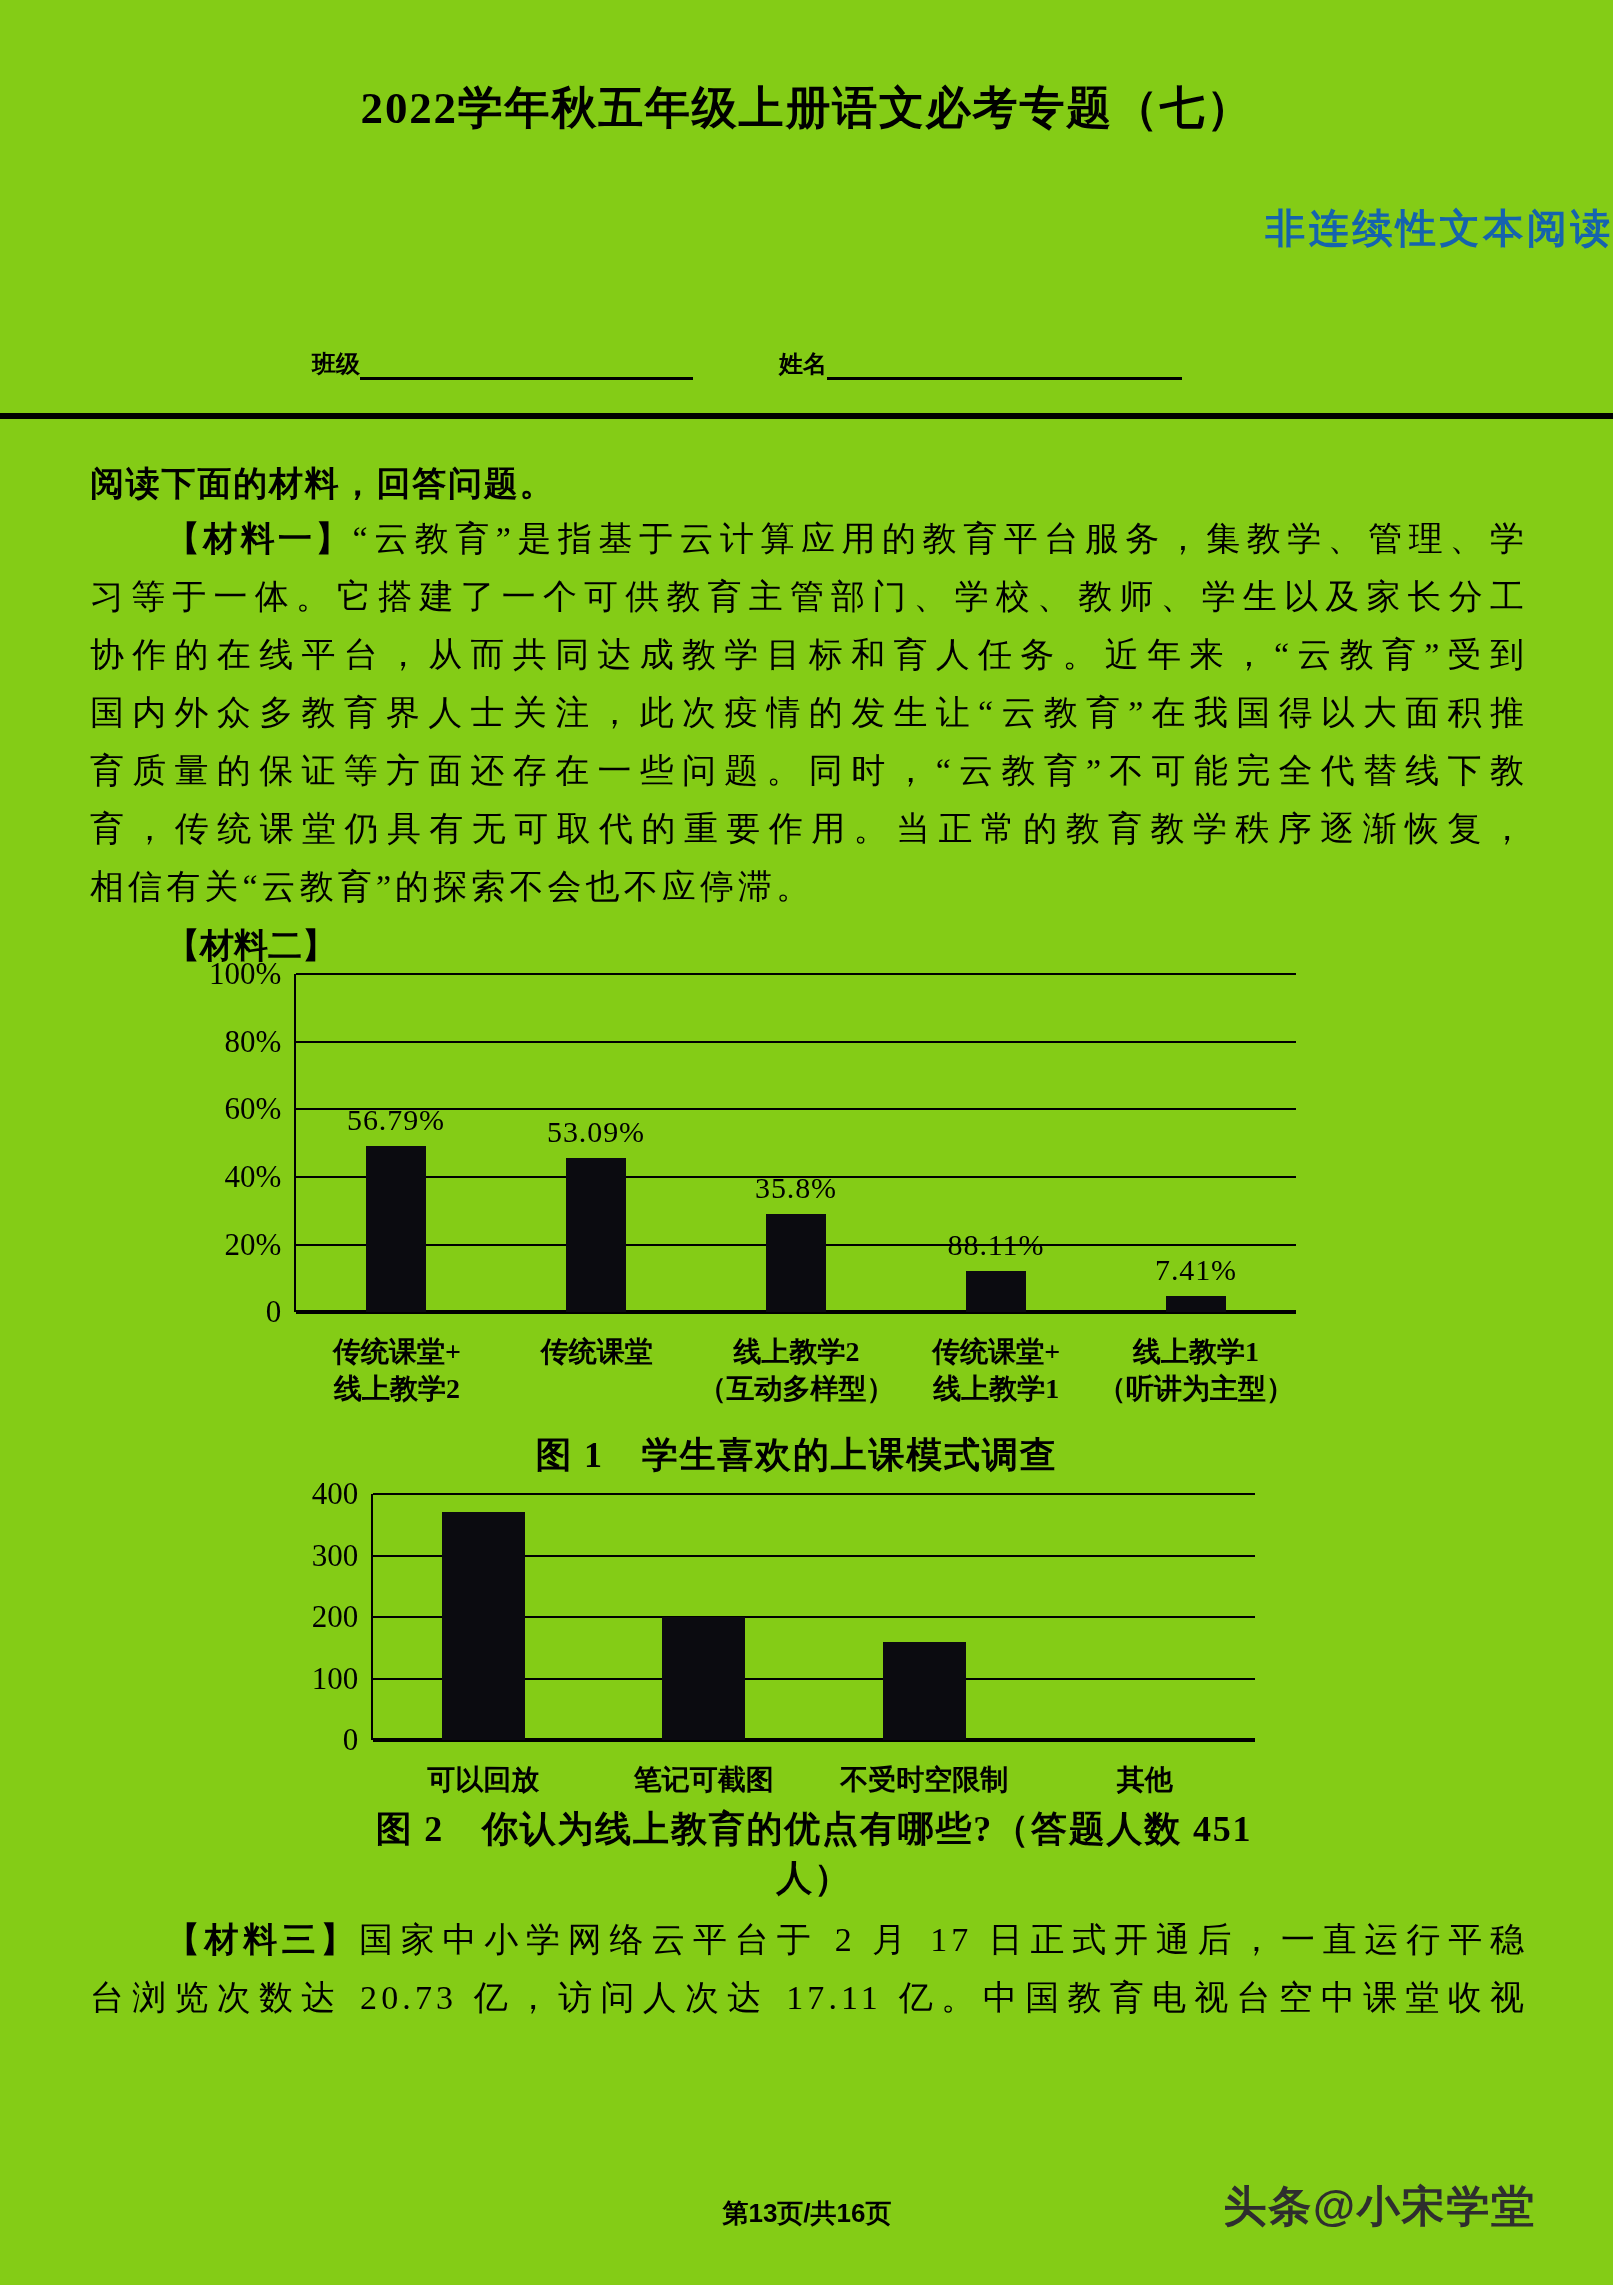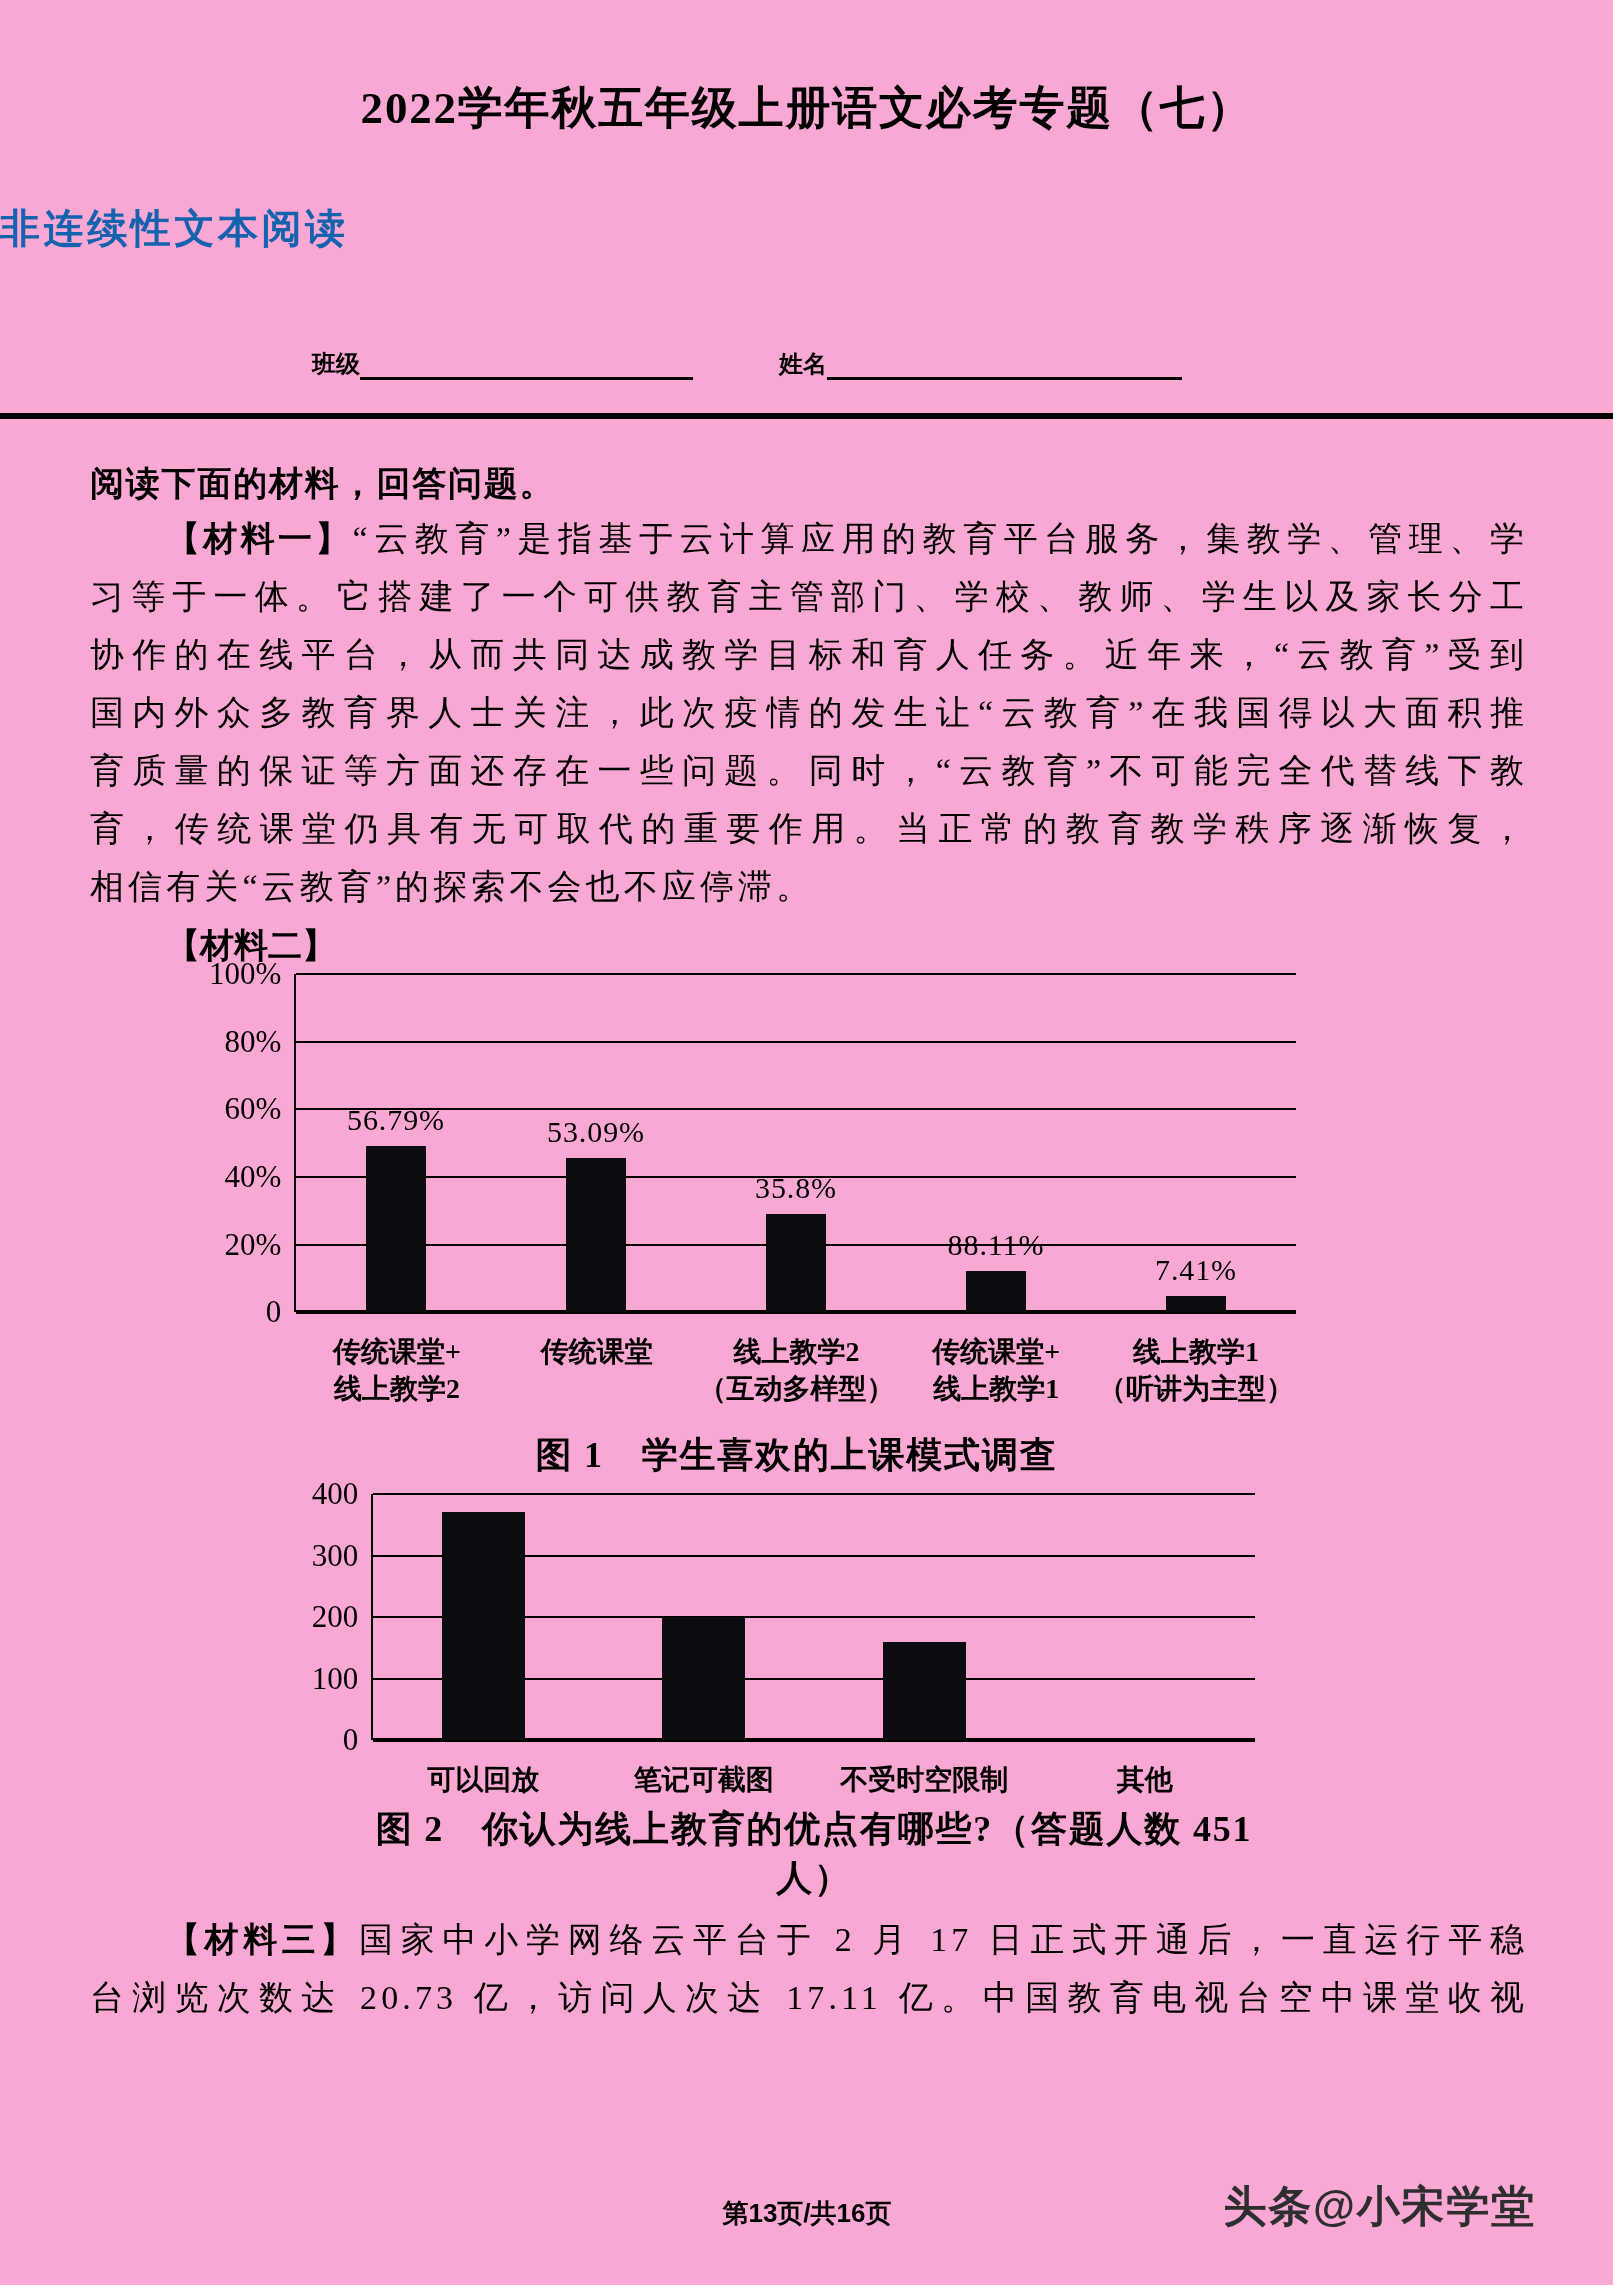--- a/index.html
+++ b/index.html
@@ -1,29 +1,29 @@
 <!DOCTYPE html>
 <html style="font-size:14.5px"><head>
 <meta charset="utf-8">
 <style>
   html,body { margin:0; padding:0; background:#e8e8e8; }
   .page {
     position:relative; width:1614px; height:2286px; margin:0 auto;
-    background:#f9a8d4; color:#000;
+    background:#84cc16; color:#000;
     font-family:"Liberation Serif","DejaVu Serif",serif;
     overflow:hidden;
   }
 
   .title {
     position:absolute; top:78px; left:0; width:100%;
     text-align:center; font-size:45px; font-weight:bold; letter-spacing:1.8px;
   }
   .subtitle {
     position:absolute; top:201px; left:0; width:100%;
-    text-align:left; font-size:40px; font-weight:bold;
+    text-align:right; font-size:40px; font-weight:bold;
     font-family:"Liberation Sans","DejaVu Sans",sans-serif;
     color:#1563ae; letter-spacing:3.6px;
   }
   .idrow {
     position:absolute; top:337px; left:312px;
     display:flex; align-items:flex-end;
     font-family:"Liberation Sans","DejaVu Sans",sans-serif;
     font-weight:bold; font-size:24px;
   }
   .blank { display:inline-block; border-bottom:3.6px solid #000; height:40px; }

